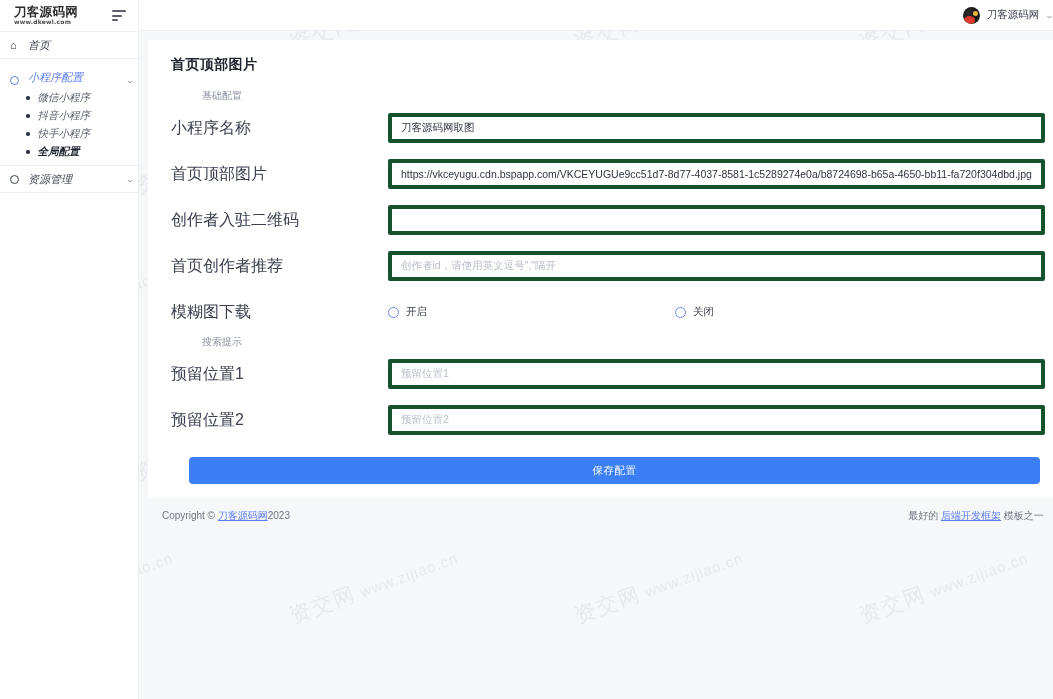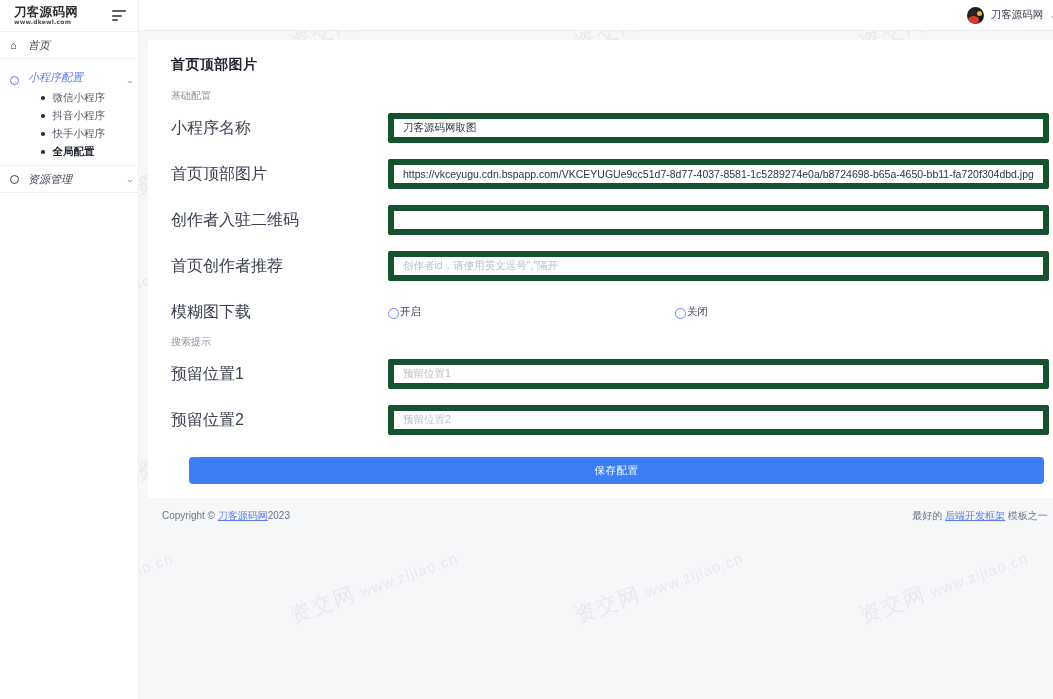--- a/index.html
+++ b/index.html
@@ -65,21 +65,21 @@
   .ring {
     width: 9px; height: 9px; border-radius: 50%;
     border: 1.4px solid #5b7cf4; display: inline-block;
   }
   .ring.gray { border-color: #3e4350; }
   .nav-label { flex: 1; font-style: italic; }
   .chev {
     width: 16px; font-size: 8px; color: #8e95a4; text-align: center;
     transform: scaleX(1.4);
   }
-  .submenu { padding: 4px 0 4px 15px; }
+  .submenu { padding: 4px 0 4px 0; font-style: italic; }
   .sub-item {
     display: flex; align-items: center; height: 18px;
     padding-left: 26px; font-size: 10.5px; color: #565b68; cursor: pointer;
   }
   .sub-item.current { color: #1f2430; font-weight: bold; }
   .dot {
     width: 3.5px; height: 3.5px; border-radius: 50%;
     background: #2b3040; margin-right: 8px; flex: 0 0 3.5px;
   }
 
@@ -114,38 +114,38 @@
   }
   .panel {
     background: #fff; border-radius: 2px; padding: 16px 18px 18px 18px;
     position: relative; z-index: 55; height: 458px;
   }
   .panel-title {
     font-size: 14px; font-weight: bold; color: #20242e;
     letter-spacing: 0.4px; margin-bottom: 15px; padding-left: 5px;
   }
   .section-label {
-    font-size: 10px; color: #8b90a0; padding-left: 5px; margin-bottom: 2px;
+    font-size: 10px; color: #8b90a0; padding-left: 5px; margin-bottom: 2px; margin-left: 31px;
   }
 
   .form-row { display: flex; align-items: center; height: 46px; }
   .form-label {
     width: 222px; flex: 0 0 222px; font-size: 16px;
     color: #3c4150; padding-left: 5px;
   }
   .field {
-    flex: 1; height: 30px; border: 6px solid #14532d; border-radius: 2px;
+    flex: 1; height: 30px; border: 4px solid #14532d; border-radius: 2px;
     display: flex; align-items: center; padding: 0 9px;
     font-size: 10.5px; background: #fff; margin-right: 1px;
   }
   .field .val { color: #2f3440; white-space: nowrap; overflow: hidden; }
   .field .ph { color: #b9bdc8; }
 
   .radio-wrap { flex: 1; display: flex; align-items: center; }
-  .radio-opt { display: flex; align-items: flex-end; gap: 1px; cursor: pointer; }
+  .radio-opt { display: flex; align-items: center; gap: 7px; cursor: pointer; }
   .radio-opt:first-child { width: 287px; flex: 0 0 287px; }
   .radio-circle {
     width: 11px; height: 11px; border-radius: 50%;
     border: 1.4px solid #6b8bf5; background: #fff; flex: 0 0 11px;
   }
   .radio-text { font-size: 10.5px; color: #3c4150; }
 
   .save-btn {
     margin: 14px 6px 0 23px; height: 27px; background: #3b7ef6;
     border-radius: 4px; display: flex; align-items: center;

